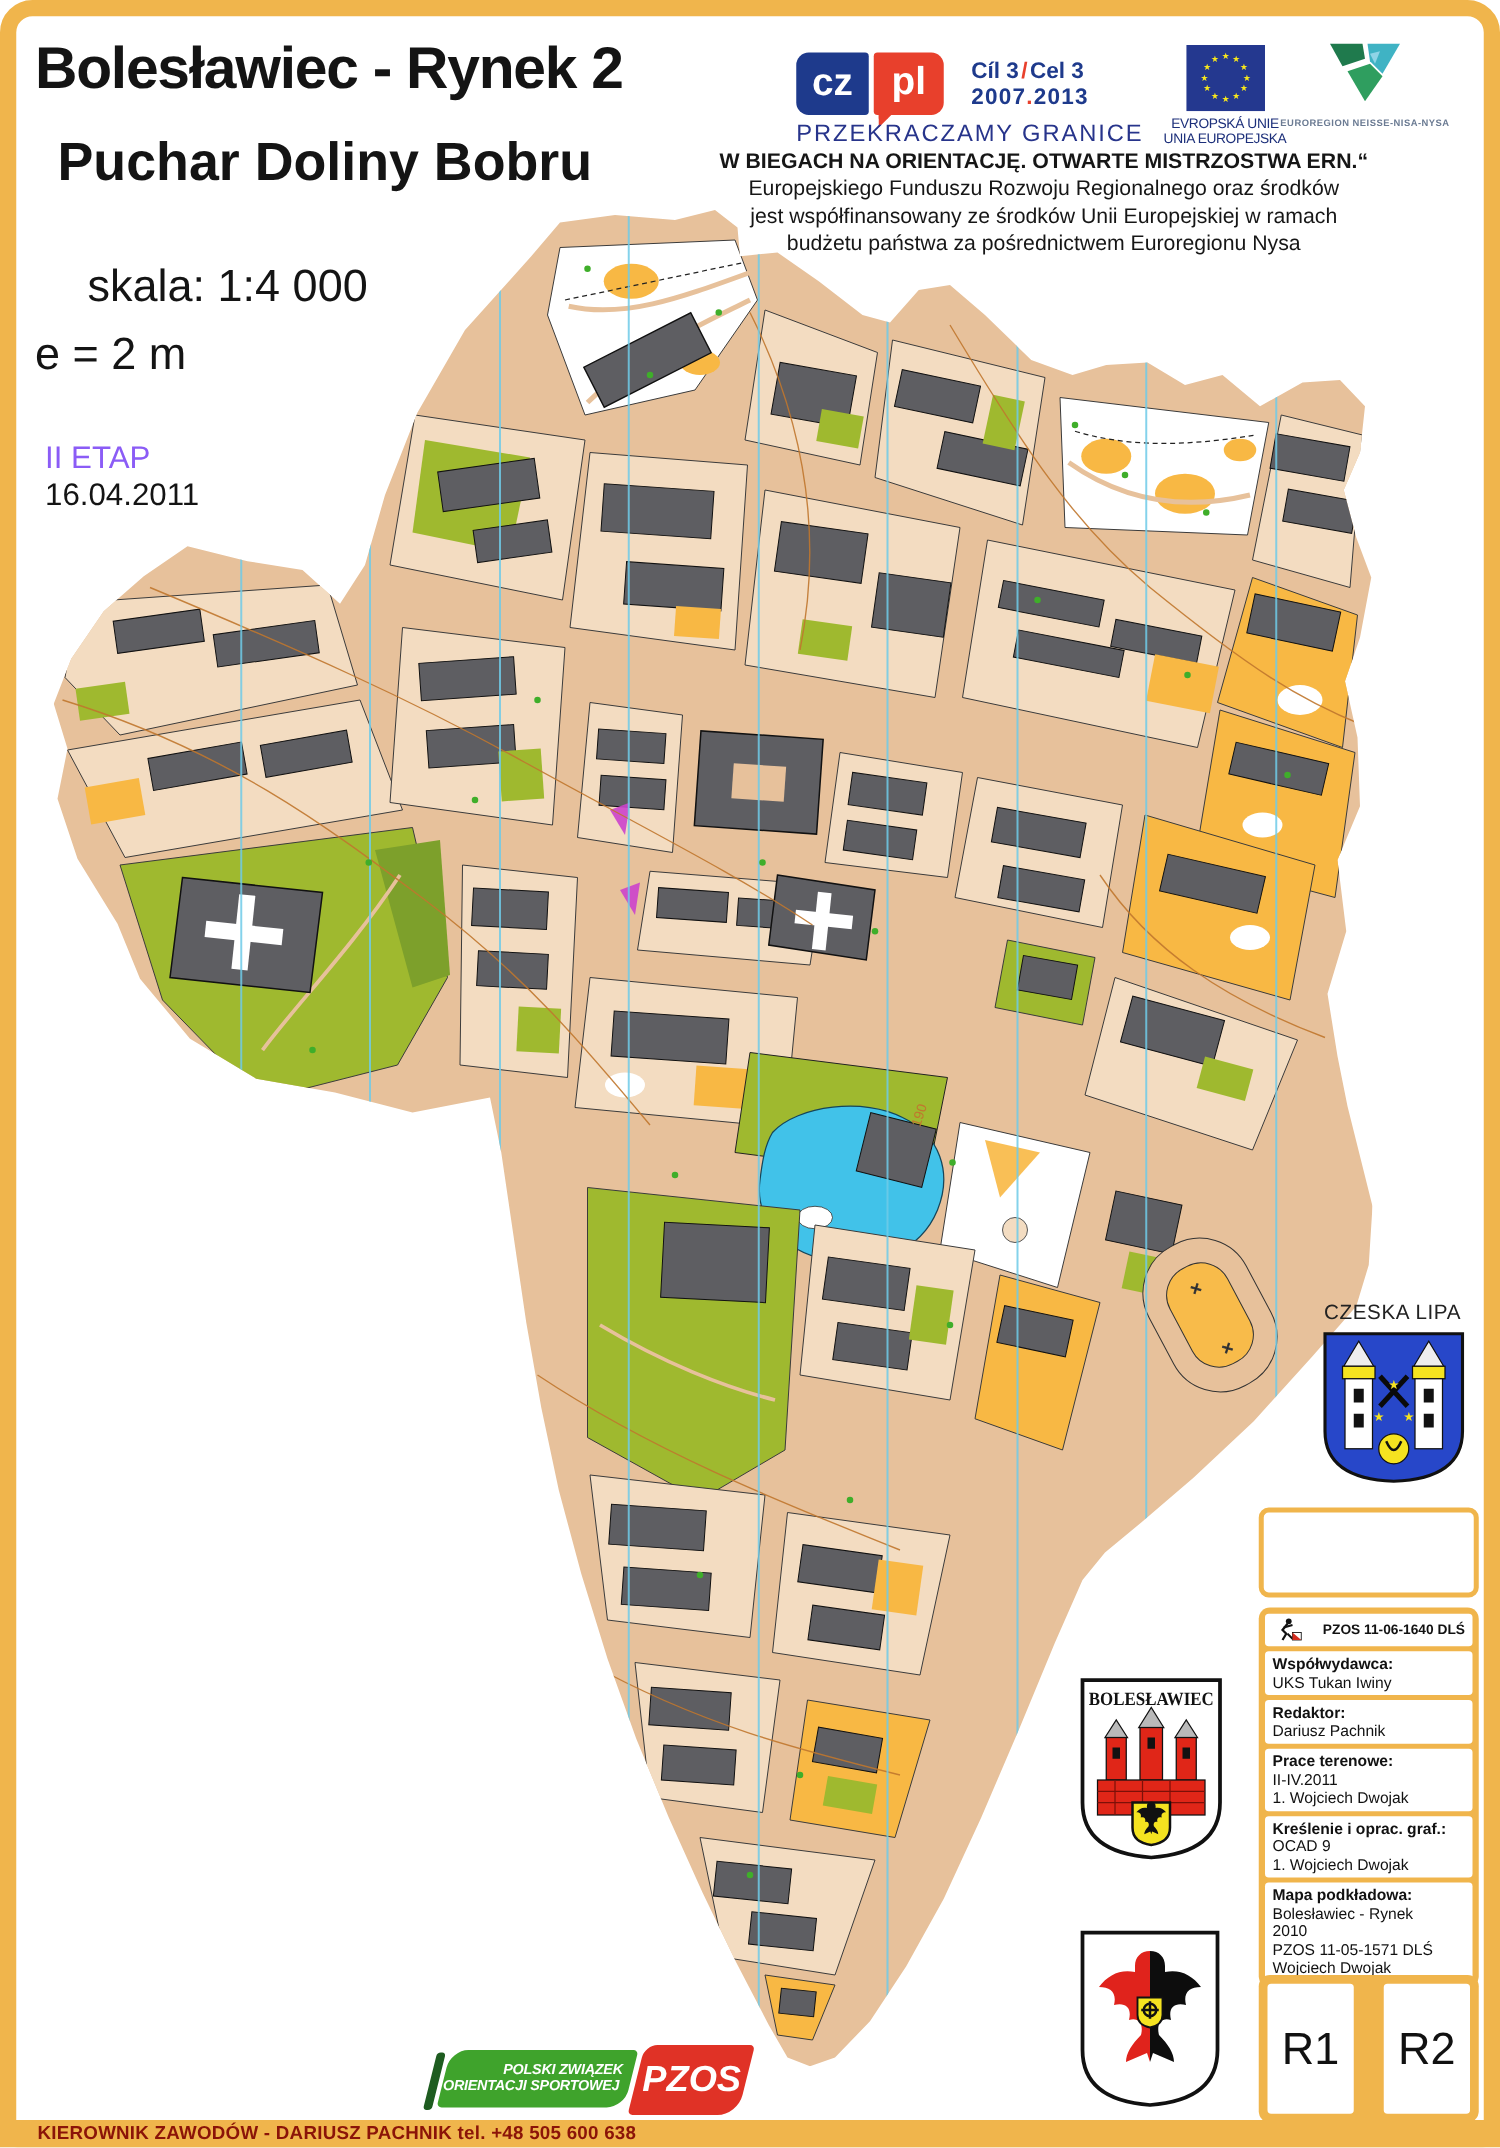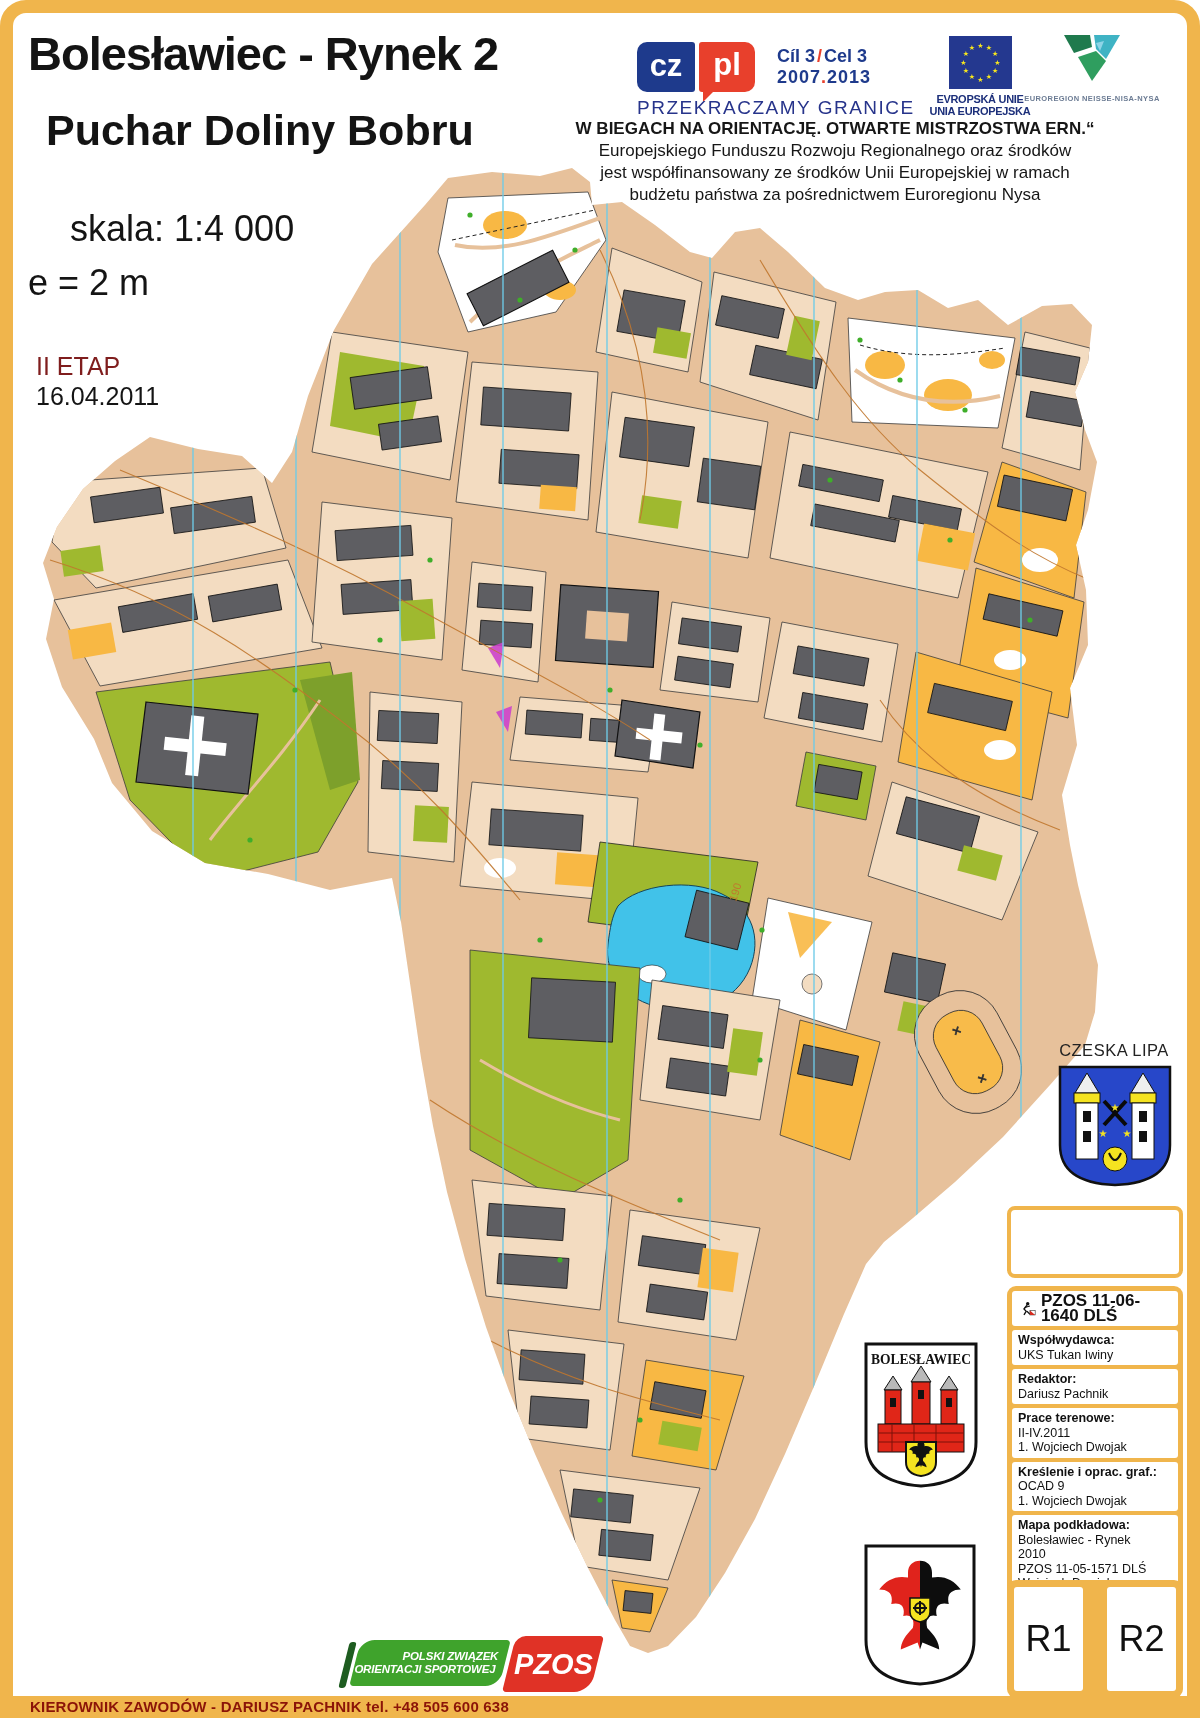--- a/index.html
+++ b/index.html
@@ -6,40 +6,40 @@
   .page{position:relative;width:1200px;height:1718px;background:#fff;overflow:hidden;
         font-family:"Liberation Sans",sans-serif;color:#111;}
   .frame{position:absolute;inset:0;border:13px solid #f0b54c;border-radius:26px 26px 14px 14px;pointer-events:none;z-index:40;}
   .abs{position:absolute;}
 
   
   .title{left:28px;top:26px;font-size:47px;font-weight:700;letter-spacing:-1px;color:#141414;}
   .subtitle{left:28px;top:106px;font-size:43px;font-weight:700;color:#141414;margin-left:18px;}
   .scale{left:28px;top:208px;font-size:36px;color:#141414;margin-left:42px;}
   .equi{left:28px;top:262px;font-size:36px;color:#141414;}
-  .stage{left:36px;top:352px;font-size:25px;color:#7f1d1d;}
+  .stage{left:36px;top:352px;font-size:25px;color:#8b5cf6;}
   .date{left:36px;top:382px;font-size:25px;color:#141414;}
 
   
   .czpl{left:637px;top:40px;width:330px;height:80px;}
   .czbox{position:absolute;left:0;top:2px;width:58px;height:50px;background:#1e3a8c;border-radius:10px 3px 3px 10px;
          color:#fff;font-weight:700;font-size:31px;text-align:center;line-height:48px;}
   .plbox{position:absolute;left:62px;top:2px;width:56px;height:50px;background:#e8402c;border-radius:3px 10px 10px 3px;
          color:#fff;font-weight:700;font-size:31px;text-align:center;line-height:46px;}
   .plbox::after{content:"";position:absolute;left:4px;bottom:-10px;border:7px solid transparent;border-top-color:#e8402c;border-left-color:#e8402c;}
   .goal{position:absolute;left:140px;top:6px;font-size:18px;font-weight:700;color:#1e3a8c;white-space:nowrap;}
   .goal .sep{color:#e8402c;padding:0 2px;}
   .years{position:absolute;left:140px;top:27px;font-size:18px;font-weight:700;color:#1e3a8c;letter-spacing:1px;}
   .years .sep{color:#e8402c;}
   .slogan{position:absolute;left:0;top:57px;font-size:19px;color:#27348b;letter-spacing:1.5px;white-space:nowrap;}
 
   
   .eu{left:920px;top:36px;width:120px;height:92px;text-align:center;}
   .eu svg{display:block;margin:0 auto;}
-  .eutxt{margin-top:4px;font-size:11px;line-height:12px;font-weight:700;color:#1c2f7a;letter-spacing:-0.3px;}
+  .eutxt{margin-top:4px;font-size:11px;line-height:12px;font-weight:400;color:#1c2f7a;letter-spacing:-0.3px;}
 
   
   .euroregion{left:1000px;top:30px;width:184px;text-align:center;}
   .euroregion svg{display:block;margin:0 auto;}
   .eurotxt{margin-top:6px;font-size:7.5px;font-weight:700;color:#6b7b93;letter-spacing:.4px;white-space:nowrap;}
 
   
   .note{left:560px;top:118px;width:550px;text-align:center;font-size:17px;line-height:22px;color:#161616;z-index:5;}
   .note .b{font-weight:700;}
 
@@ -49,21 +49,21 @@
   
   .czlipa-label{left:1044px;top:1041px;width:140px;text-align:center;font-size:16.5px;color:#222;letter-spacing:.5px;z-index:6;}
   .czlipa-shield{left:1056px;top:1063px;z-index:6;}
 
   
   .emptybox{left:1007px;top:1206px;width:168px;height:64px;background:#fff;border:4px solid #f0b54c;border-radius:8px;z-index:6;}
   .infotable{left:1007px;top:1286px;width:176px;background:#f0b54c;border-radius:9px;padding:5px;box-sizing:border-box;
              display:flex;flex-direction:column;gap:4px;z-index:6;}
   .irow{background:#fff;border-radius:3px;padding:3px 6px;font-size:12.5px;line-height:14.5px;color:#111;}
   .irow .lbl{font-weight:700;}
-  .coderow{display:flex;align-items:center;gap:5px;font-weight:700;font-size:17px;justify-content:space-between;}
+  .coderow{display:flex;align-items:center;gap:5px;font-weight:700;font-size:11px;justify-content:space-between;}
   .routes{left:1007px;top:1580px;width:176px;height:118px;background:#f0b54c;border-radius:9px;padding:7px;box-sizing:border-box;
           display:flex;gap:24px;z-index:6;}
   .rcell{flex:1;background:#fff;border-radius:3px;display:flex;align-items:center;justify-content:center;
          font-size:36px;color:#111;}
 
   
   .bol-crest{left:860px;top:1338px;z-index:6;}
   .silesia-crest{left:860px;top:1540px;z-index:6;}
 
   

